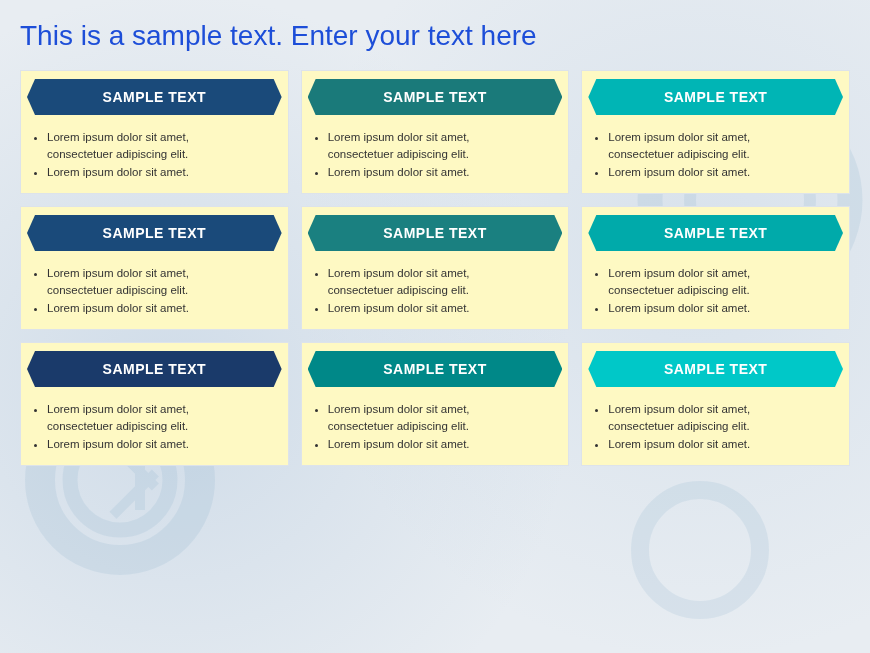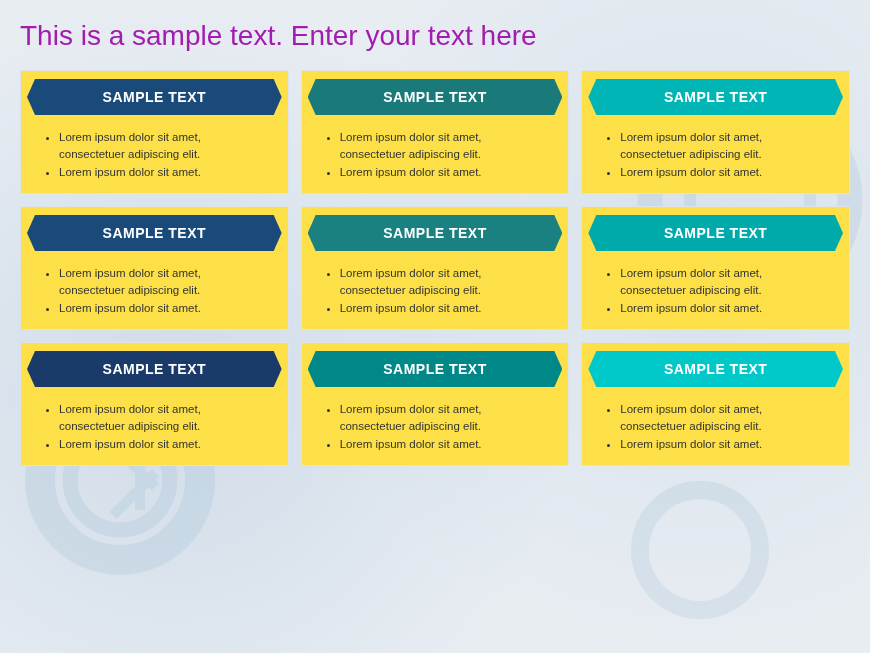--- a/index.html
+++ b/index.html
@@ -30,34 +30,34 @@
 
     .content {
       position: relative;
       z-index: 1;
       padding: 20px 20px 15px 20px;
     }
 
     .main-title {
       font-size: 28px;
       font-weight: 400;
-      color: #a21caf;
+      color: #1d4ed8;
       margin-bottom: 18px;
       font-family: Arial, sans-serif;
     }
 
     .grid {
       display: grid;
       grid-template-columns: repeat(3, 1fr);
       grid-template-rows: repeat(3, auto);
       gap: 12px;
     }
 
     .card {
-      background: #fde047;
+      background: #fef9c3;
       border: 1px solid #dde3ea;
       overflow: hidden;
     }
 
     .card-header {
       padding: 10px 14px;
       text-align: center;
       font-size: 14px;
       font-weight: 700;
       color: #ffffff;
@@ -75,21 +75,21 @@
     .header-blue2      { background-color: #1a4a7a; }
     .header-teal2      { background-color: #1a8080; }
     .header-teal-light2{ background-color: #00aaaa; }
 
     
     .header-blue3      { background-color: #1a3a6a; }
     .header-teal3      { background-color: #008888; }
     .header-teal-light3{ background-color: #00c8c8; }
 
     .card-body {
-      padding: 6px 12px 10px 20px;
+      padding: 6px 12px 10px 8px;
     }
 
     .card-body ul {
       list-style: disc;
       padding-left: 18px;
     }
 
     .card-body ul li {
       font-size: 11.5px;
       color: #333;

